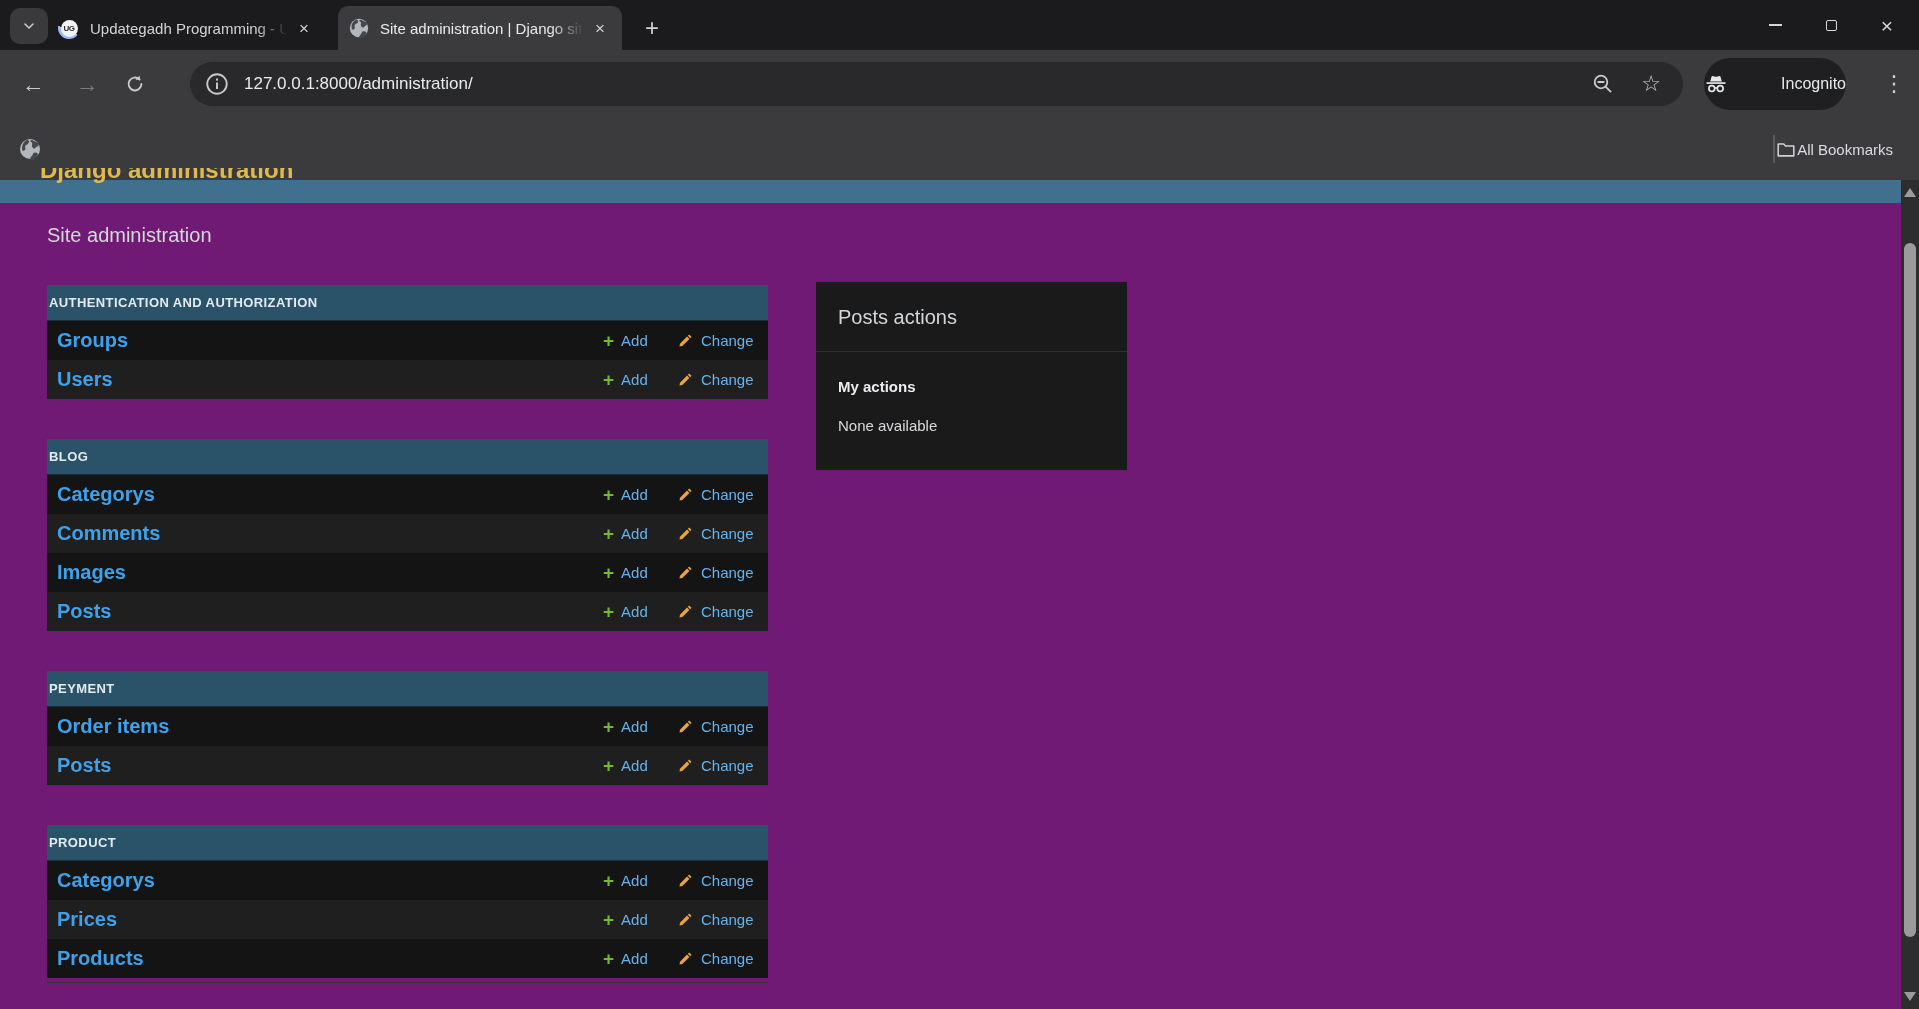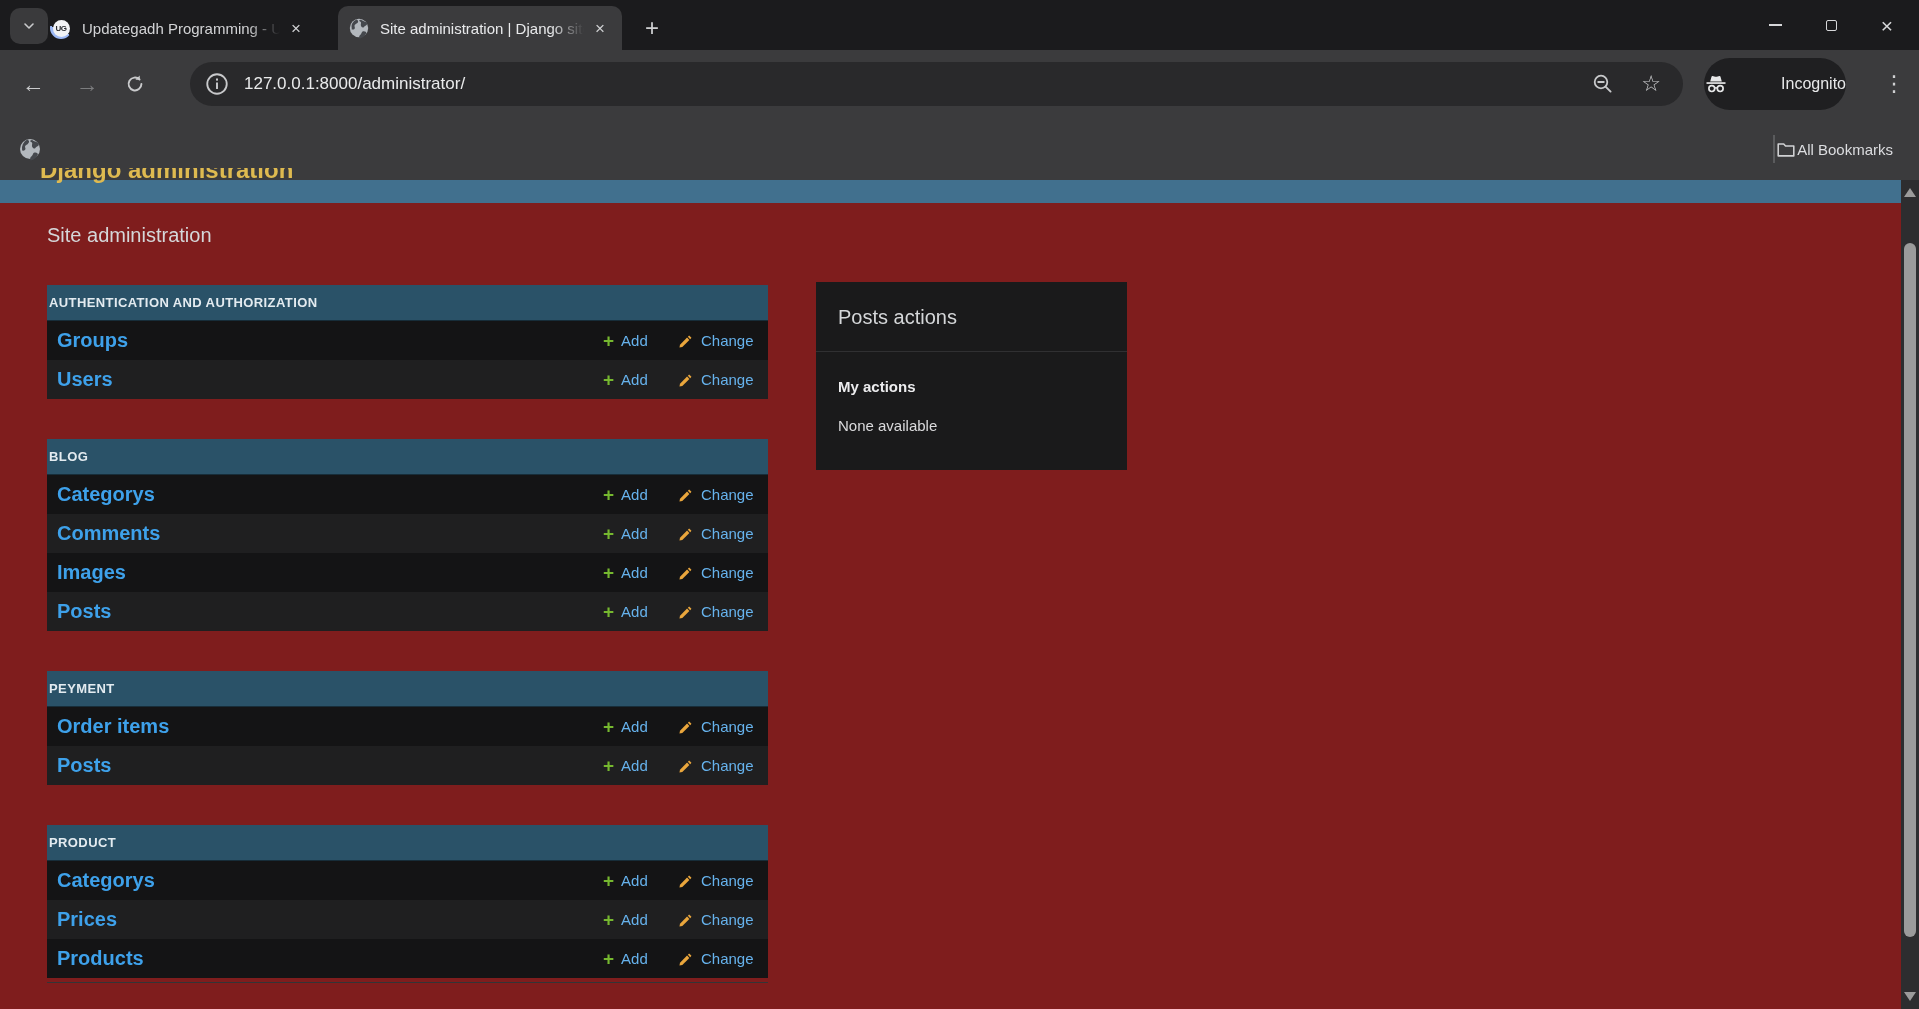--- a/index.html
+++ b/index.html
@@ -6,21 +6,21 @@
   html,body { width:1919px; height:1009px; background:#101011; overflow:hidden;
               font-family:"Liberation Sans", sans-serif; }
 
   
   #window { position:relative; width:1919px; height:1009px; }
 
   #tabstrip { position:absolute; top:0; left:0; width:1919px; height:50px; background:#1b1b1d; }
   .tab-search-btn { position:absolute; left:10px; top:8px; width:38px; height:36px;
       background:#3a3a3c; border-radius:10px; display:flex; align-items:center; justify-content:center; }
   .tab { position:absolute; top:6px; height:44px; display:flex; align-items:center; padding:0 10px; }
-  .tab.inactive { left:40px; width:278px; }
+  .tab.inactive { left:48px; width:278px; }
   .tab.active { left:338px; width:284px; background:#3b3b3d; border-radius:10px 10px 0 0; }
   .tab .title { flex:1; font-size:15px; color:#d2d3d5; white-space:nowrap; overflow:hidden; margin-left:10px;
       -webkit-mask-image:linear-gradient(to right,#000 82%,transparent 98%);
       mask-image:linear-gradient(to right,#000 82%,transparent 98%); }
   .tab.active .title { color:#e9eaec; }
   .tab-close { width:24px; height:24px; border-radius:50%; display:flex; align-items:center; justify-content:center;
       color:#cfd0d2; font-size:17px; line-height:1; }
   .newtab-btn { position:absolute; left:636px; top:12px; width:32px; height:32px; border-radius:50%;
       display:flex; align-items:center; justify-content:center; color:#cfd0d2; font-size:24px; }
   .win-controls { position:absolute; right:4px; top:0; height:50px; display:flex; }
@@ -52,38 +52,38 @@
   .menu-dots { position:absolute; left:1876px; top:0; width:36px; height:68px; display:flex;
       align-items:center; justify-content:center; font-size:22px; color:#cfd0d2; }
 
   #bookmarksbar { position:absolute; top:118px; left:0; width:1919px; height:62px; background:#3b3b3d; }
   .bm-globe { position:absolute; left:18px; top:19px; }
   .bm-right { position:absolute; right:26px; top:0; height:62px; display:flex; align-items:center; gap:0; }
   .bm-divider { width:2px; height:28px; background:#5a5b5d; }
   .bm-label { color:#dcdde0; font-size:15px; }
 
   
-  #viewport { position:absolute; top:180px; left:0; width:1919px; height:829px; background:#7f1d1d; }
+  #viewport { position:absolute; top:180px; left:0; width:1919px; height:829px; background:#701a75; }
   .crumb-bar { position:absolute; top:0; left:0; width:1901px; height:23px; background:#41708e; }
   .branding-clip { position:absolute; top:-12px; left:40px; height:34px; overflow:hidden; z-index:5; pointer-events:none; }
   .branding-text { font-size:24px; font-weight:bold; color:#dfba50; margin-top:-12px; white-space:nowrap; }
 
   .page-heading { position:absolute; left:47px; top:44px; font-size:20px; font-weight:400; color:#d5d7d9; }
 
   #modules { position:absolute; left:47px; top:105px; width:721px; }
   .module { margin-bottom:40px; }
   .module-band { height:36px; background:#2a5268; border-bottom:1px solid rgba(0,0,0,.45);
       display:flex; align-items:center; padding-left:2px;
       font-size:13px; font-weight:600; letter-spacing:.4px; color:#e3ebf0; text-transform:uppercase; }
   .model-row { height:39px; display:flex; align-items:center; padding-left:10px; }
   .model-row.dark { background:#141415; }
   .model-row.light { background:#1f1f20; }
   .model-name { flex:1; font-size:20px; font-weight:bold; color:#3ea1ea; }
   .cell-add { width:75px; display:flex; align-items:center; gap:7px; }
-  .cell-change { width:90px; display:flex; align-items:center; gap:7px; }
+  .cell-change { width:90px; display:flex; align-items:flex-start; gap:7px; }
   .plus-glyph { color:#76b82f; font-size:19px; font-weight:800; line-height:1; }
   .action-label { font-size:15px; color:#66b2ec; }
   .next-hint { position:absolute; left:47px; top:802px; width:721px; height:1px; background:#343436; }
 
   #recent-panel { position:absolute; left:816px; top:102px; width:311px; height:188px; background:#1a1a1b; }
   .recent-title { font-size:20px; color:#d5d7d9; padding:24px 0 0 22px; }
   .recent-divider { margin-top:22px; height:1px; background:#303032; }
   .recent-sub { font-size:15px; font-weight:bold; color:#ececee; margin:26px 0 0 22px; }
   .recent-empty { font-size:15px; color:#dadadc; margin:22px 0 0 22px; }
 
@@ -152,21 +152,21 @@
         <path d="M17.2 2.6v4.8h-4.8z" fill="#c9cacc"></path>
       </svg>
     </div>
 
     <div class="omnibox">
       <svg width="26" height="26" viewBox="0 0 24 24" style="margin-left:14px">
         <circle cx="12" cy="12" r="9" fill="none" stroke="#c8c9cb" stroke-width="1.7"></circle>
         <rect x="11.1" y="10.6" width="1.8" height="6" fill="#c8c9cb"></rect>
         <rect x="11.1" y="6.9" width="1.8" height="2" fill="#c8c9cb"></rect>
       </svg>
-      <div class="omni-url">127.0.0.1:8000/administrator/</div>
+      <div class="omni-url">127.0.0.1:8000/administration/</div>
       <div class="omni-right">
         <svg width="24" height="24" viewBox="0 0 24 24">
           <circle cx="10" cy="10" r="6.3" fill="none" stroke="#c8c9cb" stroke-width="1.8"></circle>
           <path d="M7.2 10h5.6" stroke="#c8c9cb" stroke-width="1.8" stroke-linecap="round"></path>
           <path d="M14.8 14.8L19.6 19.6" stroke="#c8c9cb" stroke-width="1.9" stroke-linecap="round"></path>
         </svg>
         <div class="star-glyph">☆</div>
       </div>
     </div>
 

